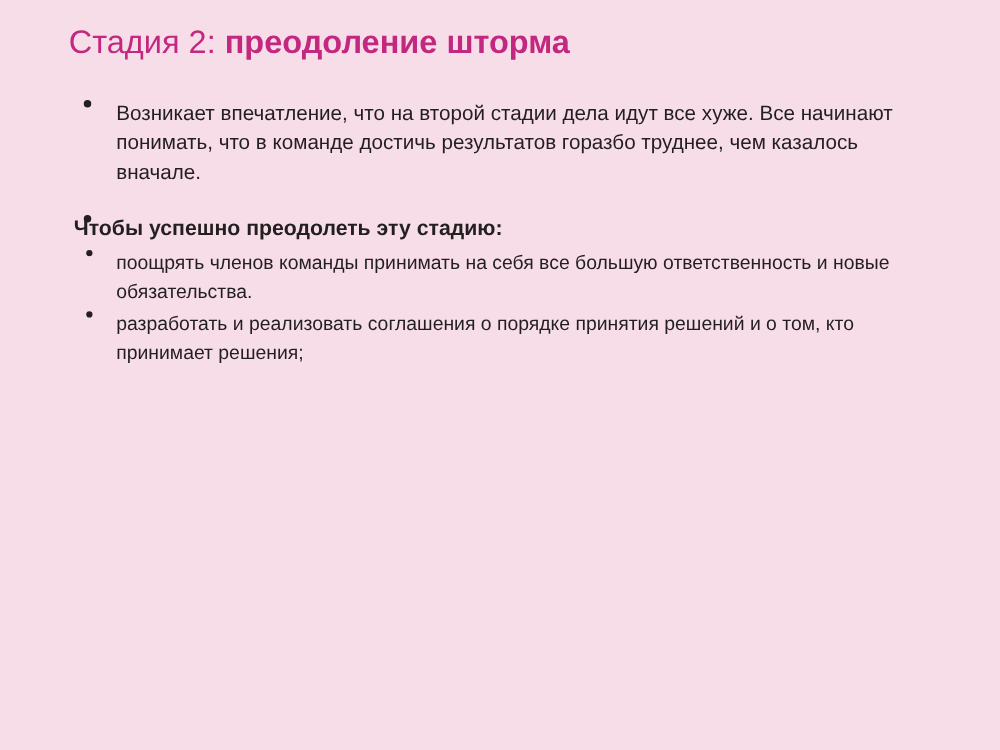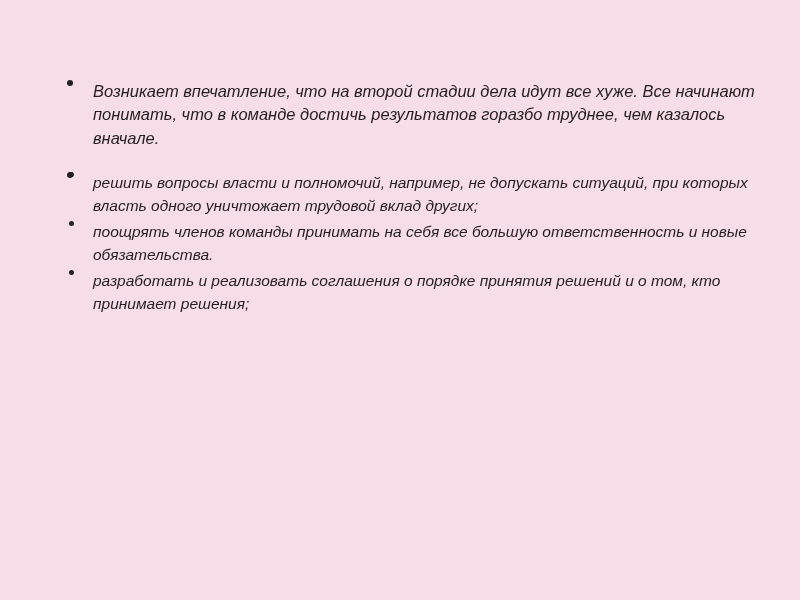--- a/index.html
+++ b/index.html
@@ -45,21 +45,20 @@
     margin: 0;
     padding: 0;
   }
   ul.bullets li.bullet {
     position: relative;
     padding-left: 38px;
     color: #231f20;
     font-size: 16.5px;
     line-height: 1.42;
     margin-bottom: 0;
-    font-style: italic;
   }
   ul.bullets li.bullet .marker {
     position: absolute;
     left: 12px;
     top: 0.42em;
     width: 6px;
     height: 6px;
     background: #231f20;
     border-radius: 50%;
     line-height: 0;
@@ -86,39 +85,40 @@
     width: 5px;
     height: 5px;
     top: 0.45em;
   }
 </style>
 </head>
 <body style="background: rgb(247, 221, 231);">
 
 <div class="slide">
 
+  <div class="slide-title" style="color: rgb(194, 40, 127);">
+    <span class="title-plain">Стадия 2:</span>
+    <span class="title-bold">преодоление шторма</span>
+  </div>
 
   <div class="body">
 
     <ul class="bullets">
       <li class="bullet gap-after">
         <span class="marker">•</span>
         <span>Возникает впечатление, что на второй стадии дела идут все хуже. Все начинают понимать, что в команде достичь результатов горазбо труднее, чем казалось вначале.</span>
       </li>
       <li class="bullet">
         <span class="marker">•</span>
       </li>
     </ul>
 
+    <div class="subhead">Чтобы успешно преодолеть эту стадию:</div>
 
     <ul class="bullets">
-      <li class="bullet small">
-        <span class="marker">•</span>
-        <span>решить вопросы власти и полномочий, например, не допускать ситуаций, при которых власть одного уничтожает трудовой вклад других;</span>
-      </li>
       <li class="bullet small">
         <span class="marker">•</span>
         <span>поощрять членов команды принимать на себя все большую ответственность и новые обязательства.</span>
       </li>
       <li class="bullet small">
         <span class="marker">•</span>
         <span>разработать и реализовать соглашения о порядке принятия решений и о том, кто принимает решения;</span>
       </li>
     </ul>
 

